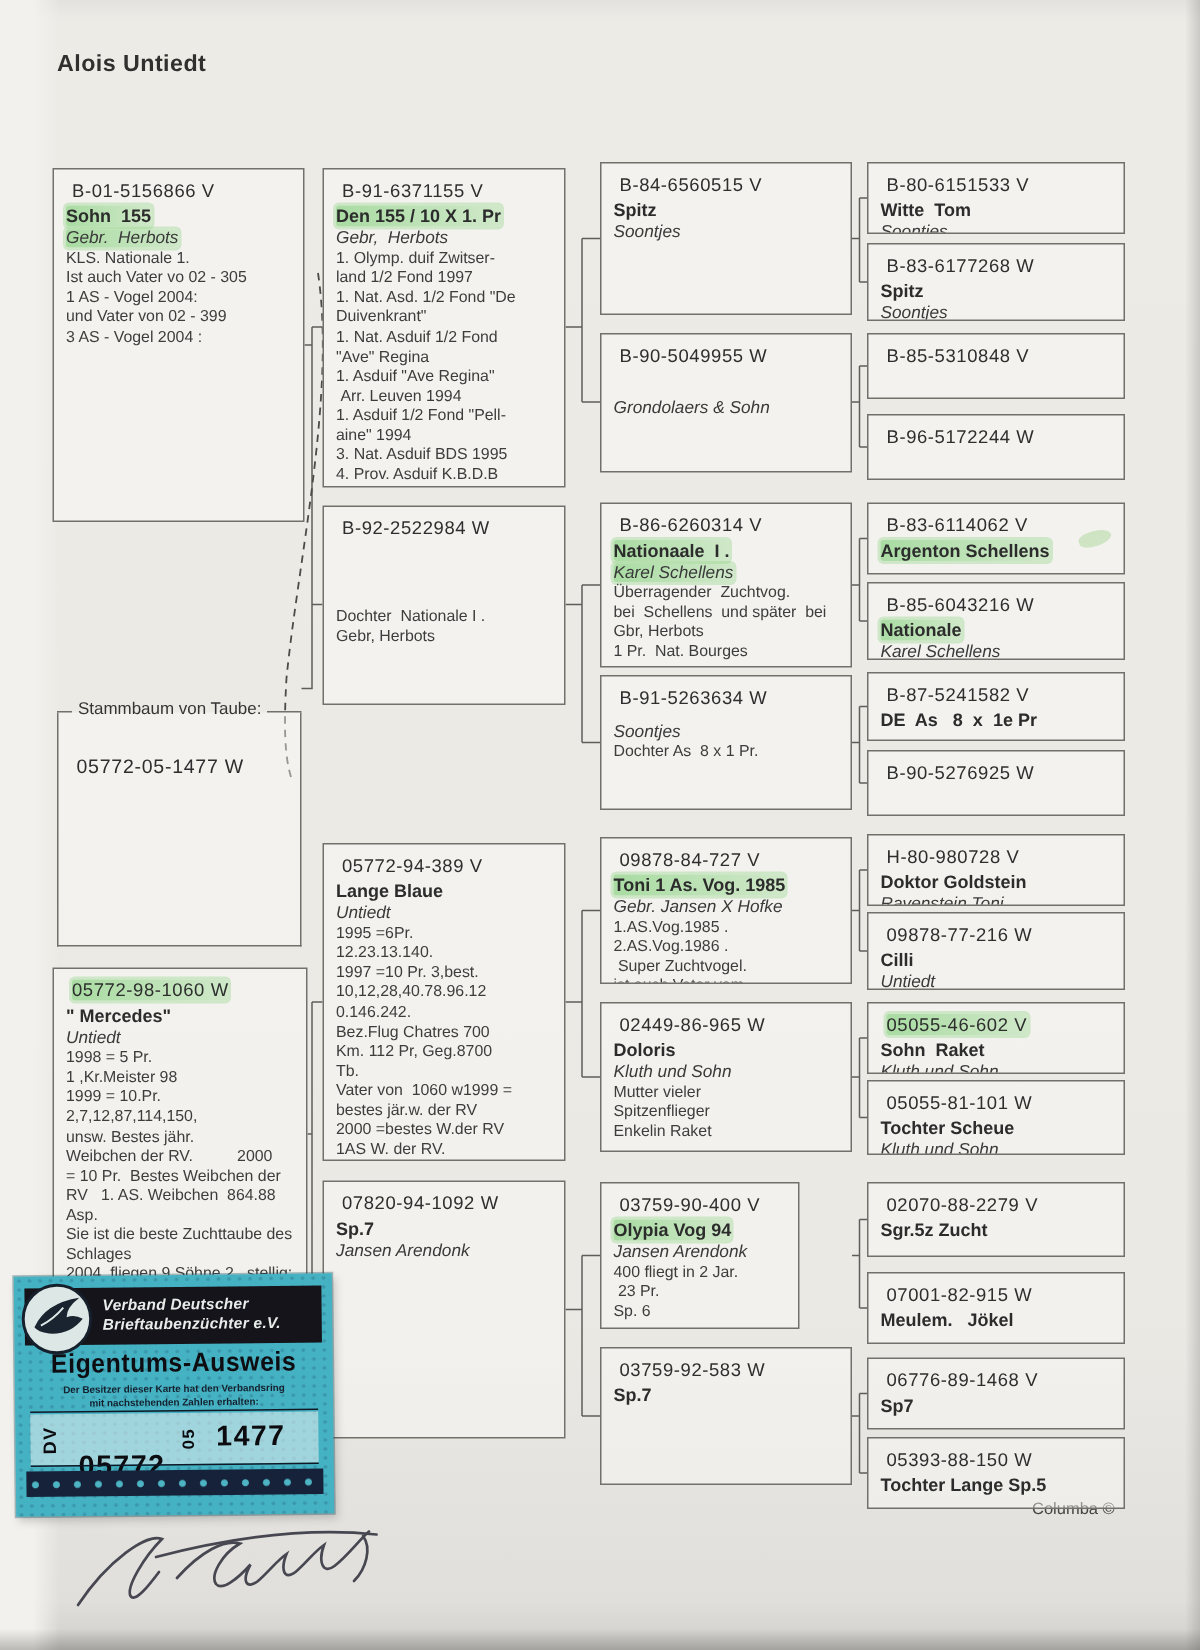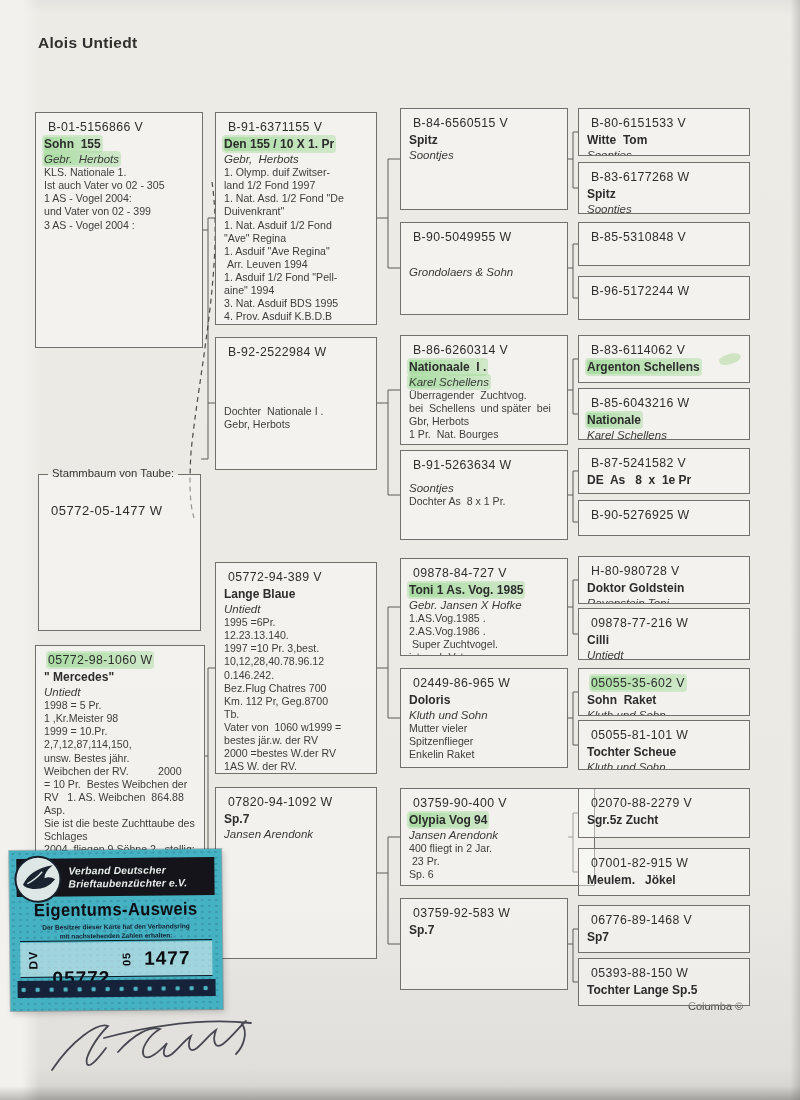--- a/index.html
+++ b/index.html
@@ -230,21 +230,21 @@
 
   <div class="box" style="left:400px;top:668px;width:168px;height:100px">
     <div class="ring">02449-86-965 W</div>
     <div class="name">Doloris</div>
     <div class="breeder">Kluth und Sohn</div>
     <div class="details">Mutter vieler
 Spitzenflieger
 Enkelin Raket</div>
   </div>
 
-  <div class="box" style="left:400px;top:788px;width:195px;height:98px">
+  <div class="box" style="left:400px;top:788px;width:133px;height:98px">
     <div class="ring">03759-90-400 V</div>
     <div class="name hl">Olypia Vog 94</div>
     <div class="breeder">Jansen Arendonk</div>
     <div class="details">400 fliegt in 2 Jar.
  23 Pr.
 Sp. 6</div>
   </div>
 
   <div class="box" style="left:400px;top:898px;width:168px;height:92px">
     <div class="ring">03759-92-583 W</div>
@@ -274,35 +274,35 @@
   </div>
   <div class="box" style="left:578px;top:388px;width:172px;height:52px">
     <div class="ring">B-85-6043216 W</div>
     <div class="name hl">Nationale</div>
     <div class="breeder">Karel Schellens</div>
   </div>
   <div class="box" style="left:578px;top:448px;width:172px;height:46px">
     <div class="ring">B-87-5241582 V</div>
     <div class="name">DE  As   8  x  1e Pr</div>
   </div>
-  <div class="box" style="left:578px;top:500px;width:172px;height:36px">
+  <div class="box" style="left:578px;top:500px;width:172px;height:44px">
     <div class="ring">B-90-5276925 W</div>
   </div>
   <div class="box" style="left:578px;top:556px;width:172px;height:48px">
     <div class="ring">H-80-980728 V</div>
     <div class="name">Doktor Goldstein</div>
     <div class="breeder">Ravenstein Toni</div>
   </div>
   <div class="box" style="left:578px;top:608px;width:172px;height:52px">
     <div class="ring">09878-77-216 W</div>
     <div class="name">Cilli</div>
     <div class="breeder">Untiedt</div>
   </div>
   <div class="box" style="left:578px;top:668px;width:172px;height:48px">
-    <div class="ring hl">05055-35-602 V</div>
+    <div class="ring hl">05055-46-602 V</div>
     <div class="name">Sohn  Raket</div>
     <div class="breeder">Kluth und Sohn</div>
   </div>
   <div class="box" style="left:578px;top:720px;width:172px;height:50px">
     <div class="ring">05055-81-101 W</div>
     <div class="name">Tochter Scheue</div>
     <div class="breeder">Kluth und Sohn</div>
   </div>
   <div class="box" style="left:578px;top:788px;width:172px;height:50px">
     <div class="ring">02070-88-2279 V</div>

